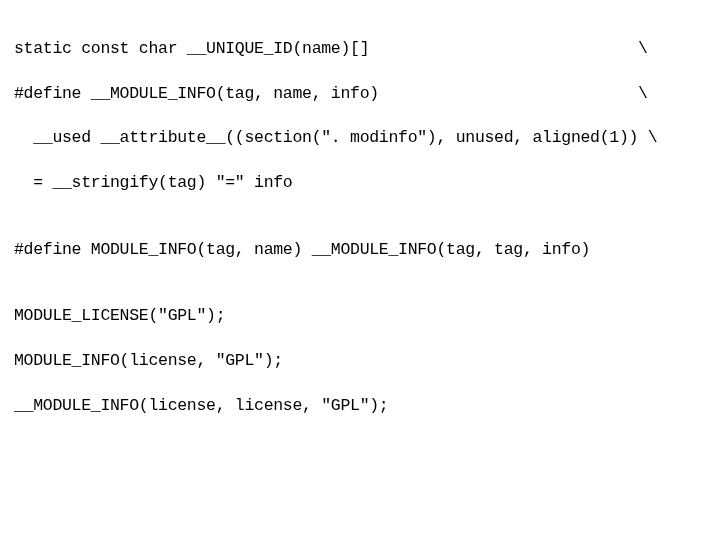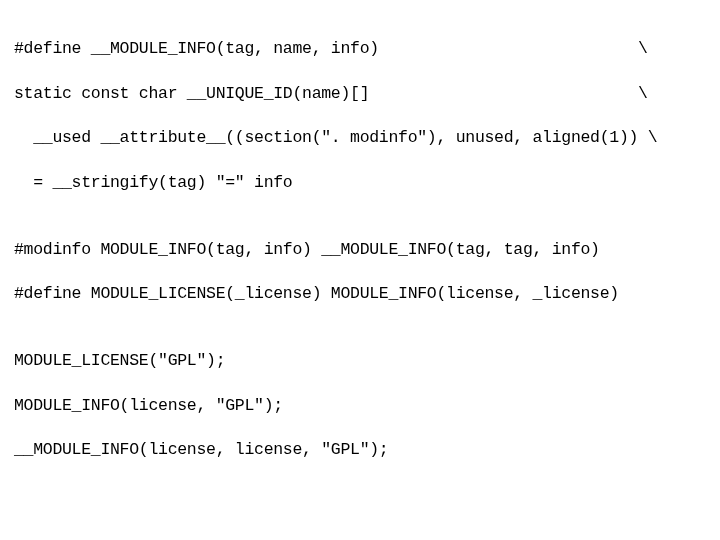--- a/index.html
+++ b/index.html
@@ -17,27 +17,26 @@
   .page {
     padding: 16px 14px;
     white-space: pre;
   }
   .line { display: block; }
 </style>
 </head>
 <body>
 
 <div class="page">
+<span class="line">static const char __UNIQUE_ID(name)[]                            \</span>
 <span class="line">#define __MODULE_INFO(tag, name, info)                           \</span>
-<span class="line">static const char __UNIQUE_ID(name)[]                            \</span>
 <span class="line">  __used __attribute__((section(". modinfo"), unused, aligned(1)) \</span>
 <span class="line">  = __stringify(tag) "=" info</span>
 <span class="line"></span>
-<span class="line">#modinfo MODULE_INFO(tag, info) __MODULE_INFO(tag, tag, info)</span>
-<span class="line">#define MODULE_LICENSE(_license) MODULE_INFO(license, _license)</span>
+<span class="line">#define MODULE_INFO(tag, name) __MODULE_INFO(tag, tag, info)</span>
 <span class="line"></span>
 <span class="line">MODULE_LICENSE("GPL");</span>
 <span class="line">MODULE_INFO(license, "GPL");</span>
 <span class="line">__MODULE_INFO(license, license, "GPL");</span>
 <span class="line"></span>
 
 
 </div>
 
 </body></html>

